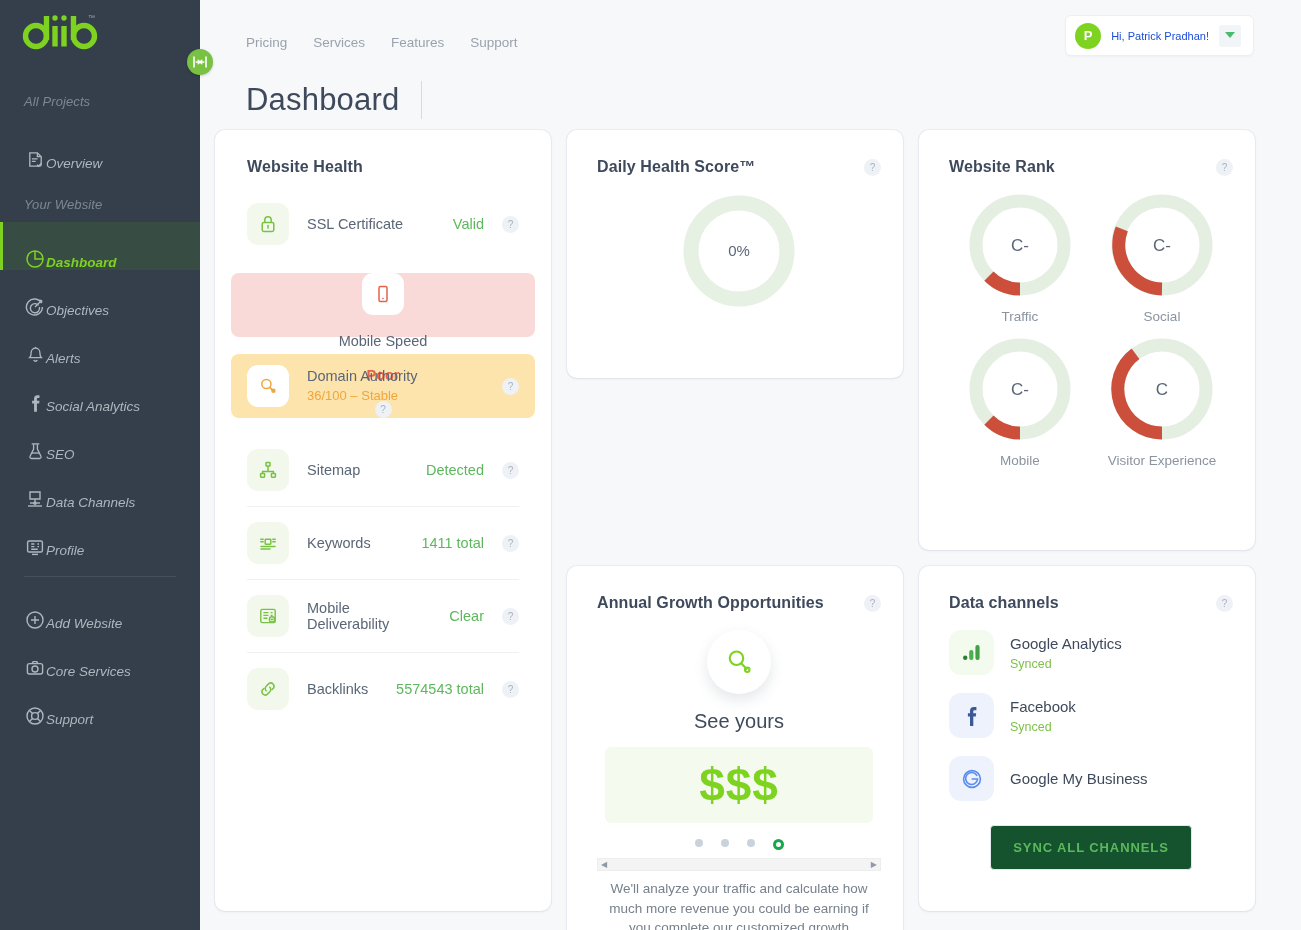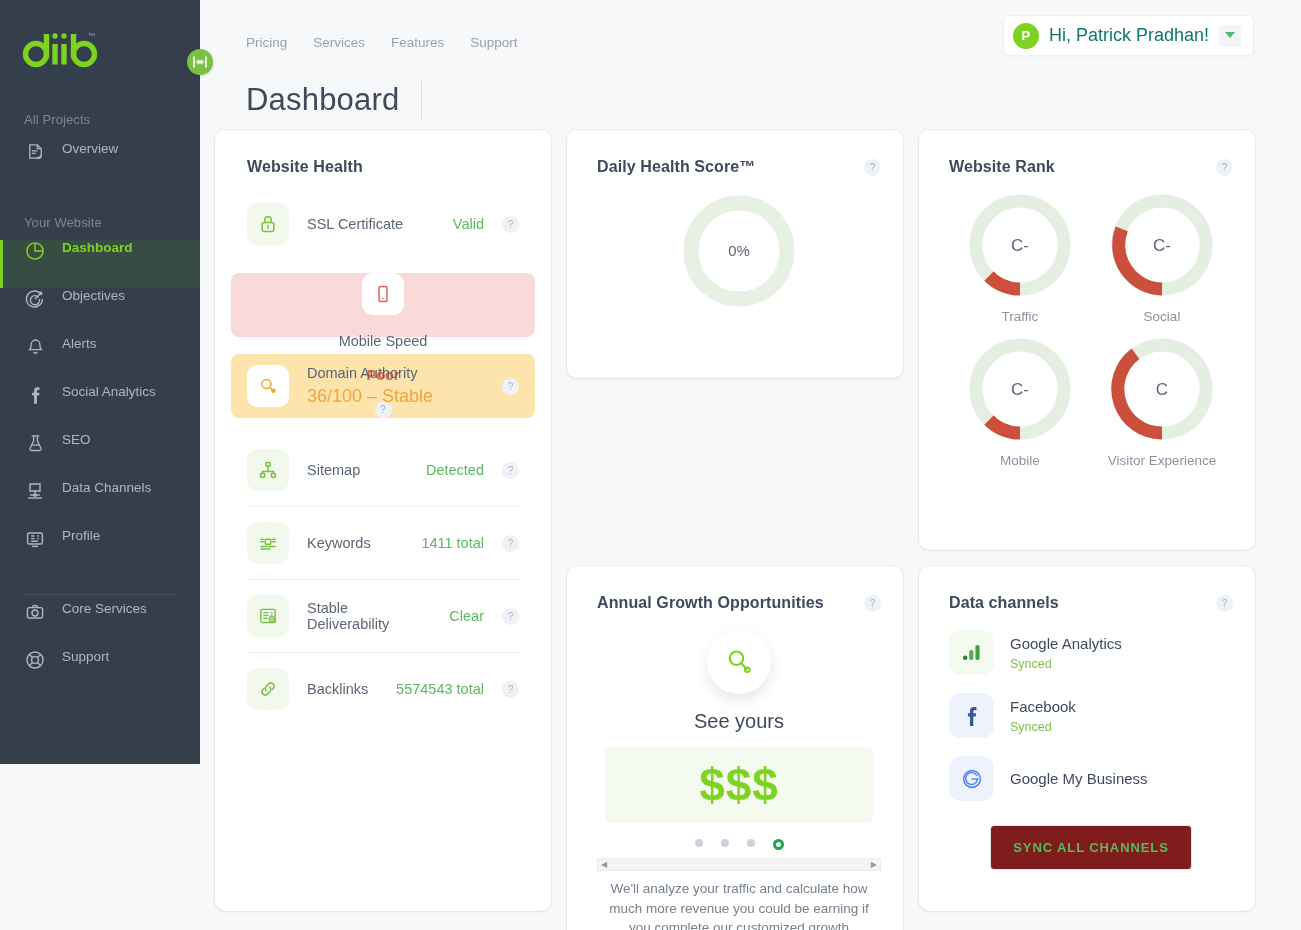--- a/index.html
+++ b/index.html
@@ -6,43 +6,43 @@
   html, body {
     width: 1301px; height: 930px;
     font-family: "Liberation Sans", sans-serif;
     background: #f7f8fa;
     overflow: hidden;
   }
   .app { position: relative; width: 1301px; height: 930px; display: flex; }
 
   
   .sidebar {
-    width: 200px; height: 764px;
+    width: 200px; height: 930px;
     background: #343f4b;
     flex: 0 0 200px;
     position: relative;
-    padding-top: 18px;
+    font-style: italic;
   }
   .logo-wrap { padding: 8px 0 0 22px; height: 66px; }
   .logo { display: block; }
   .collapse-toggle {
     position: absolute; right: -13px; top: 49px;
     width: 26px; height: 26px; border-radius: 50%;
     background: #79c143;
     display: flex; align-items: center; justify-content: center;
     cursor: pointer; z-index: 30;
     box-shadow: 0 1px 3px rgba(0,0,0,.18);
   }
   .section-label {
     color: #7c8794; font-size: 13px; letter-spacing: .1px;
     padding: 0 0 0 24px; margin-top: 28px; margin-bottom: 14px;
   }
   .section-label.tight { margin-top: 26px; margin-bottom: 10px; }
   .nav-item {
-    display: flex; align-items: flex-start; gap: 16px;
+    display: flex; align-items: flex-end; gap: 0;
     height: 48px; padding-left: 24px; cursor: pointer;
     color: #aeb6bf; font-size: 13.5px;
     position: relative;
   }
   .nav-item .ico { width: 22px; height: 22px; display:flex; align-items:center; justify-content:center; flex:0 0 22px;}
   .nav-item.active {
     background: #374c42;
     color: #7ed321;
     font-weight: bold;
   }
@@ -63,21 +63,21 @@
     background:#fff; border:1px solid #eceff3; border-radius:6px;
     height:41px; display:flex; align-items:center; gap:10px;
     padding: 0 12px 0 9px; cursor:pointer;
     box-shadow: 0 1px 2px rgba(40,50,70,.04);
   }
   .avatar {
     width:26px;height:26px;border-radius:50%;
     background:#7ed321; color:#fff; font-size:13px; font-weight:bold;
     display:flex;align-items:center;justify-content:center;
   }
-  .user-name { font-size:18px; color:#0f766e; }
+  .user-name { font-size:11px; color:#1d4ed8; }
   .caret-box { width:22px;height:22px;border-radius:3px;background:#f2f5f8;display:flex;align-items:center;justify-content:center;}
 
   .page-title { display:flex; align-items:center; gap:0; padding: 10px 0 0 46px; height: 70px;}
   .page-title .t1 { font-size:31px; color:#3e4a5c; font-weight:normal; letter-spacing:.2px;}
   .page-title .sep { width:1px; height:38px; background:#d6dbe2; margin: 0 22px; }
   .page-title .t2 { font-size:31px; color:#3e4a5c; font-weight:normal; letter-spacing:.2px;}
 
   .grid {
     display:grid;
     grid-template-columns: 336px 336px 336px;
@@ -109,21 +109,21 @@
   .wh-row.bad { background:#fad9d9; }
   .wh-row.warn { background:#fde3ac; }
   .wh-ico {
     width:42px;height:42px;border-radius:11px; flex:0 0 42px;
     display:flex;align-items:center;justify-content:center;
     background:#f2f9ec;
   }
   .wh-ico.white { background:#fff; }
   .wh-label { font-size:14.5px; color:#5a6676; flex:1; }
   .wh-label.stack { display:flex; flex-direction:column; gap:3px; line-height:1.25;}
-  .wh-sub { font-size:18px; color:#efa63c; }
+  .wh-sub { font-size:13px; color:#efa63c; }
   .wh-val { font-size:14.5px; color:#5cb85c; white-space:nowrap; }
   .wh-val.bad { color:#e8604c; font-weight:bold; }
   .wh-val.green { color:#5cb85c; }
   .hr { height:1px; background:#eef1f4; margin: 0 16px; }
 
   .wh-rows-bottom .wh-row { height: 72px; }
 
   
   .dhs { padding: 28px 22px 20px 30px; height: 248px; }
   .donut-wrap { display:flex; align-items:center; justify-content:center; margin-top: 16px;}
@@ -167,21 +167,21 @@
   .dc { padding: 28px 22px 24px 30px; height: 345px; }
   .dc-row { display:flex; align-items:center; gap:16px; margin-top: 18px; cursor:pointer;}
   .dc-ico { width:45px;height:45px;border-radius:12px; flex:0 0 45px; display:flex;align-items:center;justify-content:center;}
   .dc-ico.ga { background:#f3faee; }
   .dc-ico.fb { background:#edf2fd; }
   .dc-ico.gmb { background:#edf2fd; }
   .dc-name { font-size:15px; color:#3e4a5c; line-height:1.3;}
   .dc-status { font-size:12.5px; color:#7fc24a; margin-top:3px; }
   .sync-btn {
     display:block; margin: 24px auto 0 auto;
-    background:#7f1d1d; border:1px solid #e3e8ee; border-radius:4px;
+    background:#14532d; border:1px solid #e3e8ee; border-radius:4px;
     color:#5cb85c; font-size:13px; font-weight:bold; letter-spacing:.9px;
     padding: 14px 22px; cursor:pointer; font-family: "Liberation Sans", sans-serif;
   }
 </style>
 </head>
 <body>
 
 <div class="app">
 
   <aside class="sidebar">
@@ -296,20 +296,29 @@
           <rect x="2.6" y="4" width="14.8" height="11" rx="1.6"></rect>
           <path d="M6.2 7h3.2M6.2 9.6h3.2M6.2 12.2h6.6M12.4 7h1.6M12.4 9.6h1.6"></path>
           <path d="M7 17.4h6"></path>
         </svg>
       </span>
       <span>Profile</span>
     </div>
 
     <div class="nav-divider"></div>
 
+    <div class="nav-item">
+      <span class="ico">
+        <svg width="20" height="20" viewBox="0 0 20 20" fill="none" stroke="#aeb6bf" stroke-width="1.4">
+          <circle cx="10" cy="10" r="8"></circle>
+            <path d="M10 6v8M6 10h8"></path>
+        </svg>
+      </span>
+      <span>Add Website</span>
+    </div>
 
     <div class="nav-item">
       <span class="ico">
         <svg width="20" height="20" viewBox="0 0 20 20" fill="none" stroke="#aeb6bf" stroke-width="1.4">
           <rect x="2.4" y="5.6" width="15.2" height="10.4" rx="2"></rect>
           <path d="M7 5.6l1.2-2h3.6l1.2 2"></path>
           <circle cx="10" cy="11" r="3"></circle>
         </svg>
       </span>
       <span>Core Services</span>
@@ -429,21 +438,21 @@
           <div class="wh-row">
             <span class="wh-ico">
               <svg width="20" height="20" viewBox="0 0 20 20" fill="none" stroke="#79c143" stroke-width="1.4">
                 <rect x="2.8" y="3.4" width="14.4" height="13.2" rx="1.4"></rect>
                 <path d="M5.4 6.6h5M5.4 9.4h5M5.4 12.2h4"></path>
                 <path d="M12.6 6.6h2M12.6 9.4h2"></path>
                 <circle cx="14" cy="13.4" r="2.6" fill="#fff"></circle>
                 <path d="M12.6 12.7l1.4 1.1 1.4-1.1"></path>
               </svg>
             </span>
-            <span class="wh-label">Stable Deliverability</span>
+            <span class="wh-label">Mobile Deliverability</span>
             <span class="wh-val green">Clear</span>
             <span class="qmark">?</span>
           </div>
           <div class="hr"></div>
 
           <div class="wh-row">
             <span class="wh-ico">
               <svg width="20" height="20" viewBox="0 0 20 20" fill="none" stroke="#79c143" stroke-width="1.5" stroke-linecap="round">
                 <path d="M8.2 11.8a3.2 3.2 0 0 1 0-4.6l2.6-2.6a3.3 3.3 0 0 1 4.6 4.6l-1.3 1.3"></path>
                 <path d="M11.8 8.2a3.2 3.2 0 0 1 0 4.6l-2.6 2.6a3.3 3.3 0 0 1-4.6-4.6l1.3-1.3"></path>

